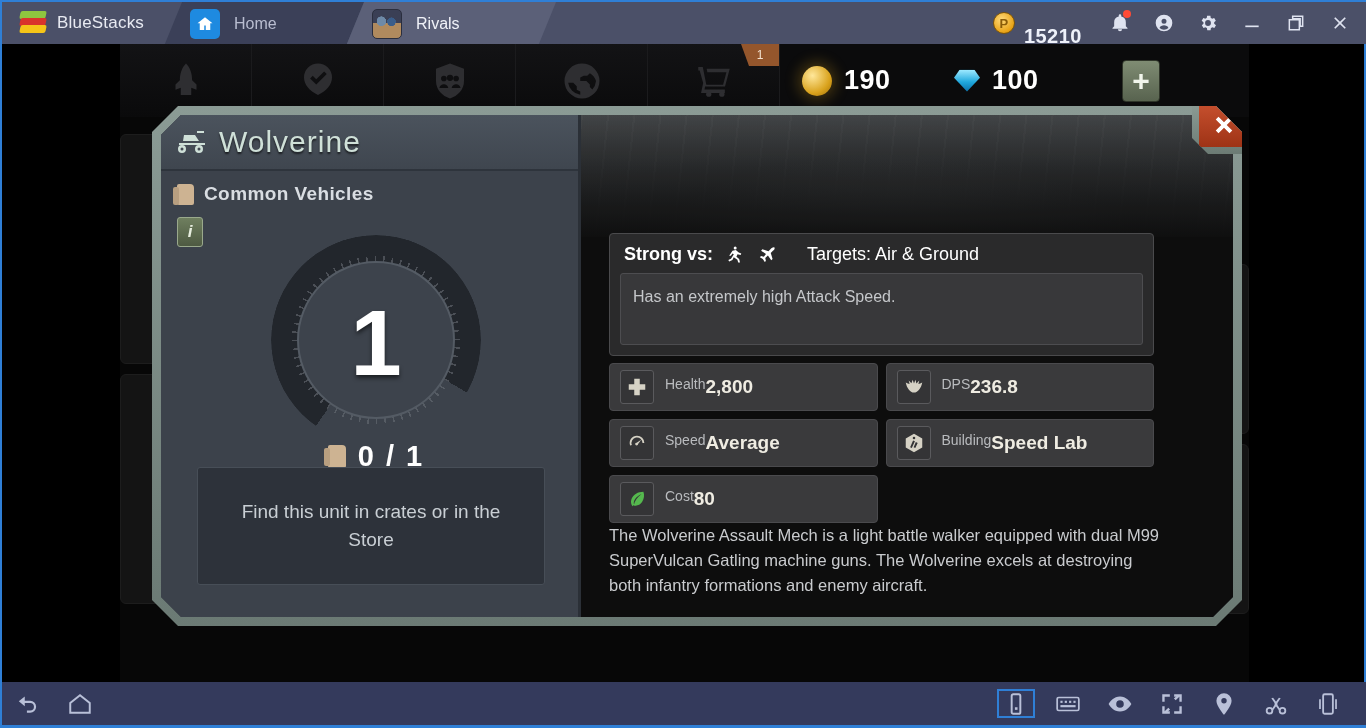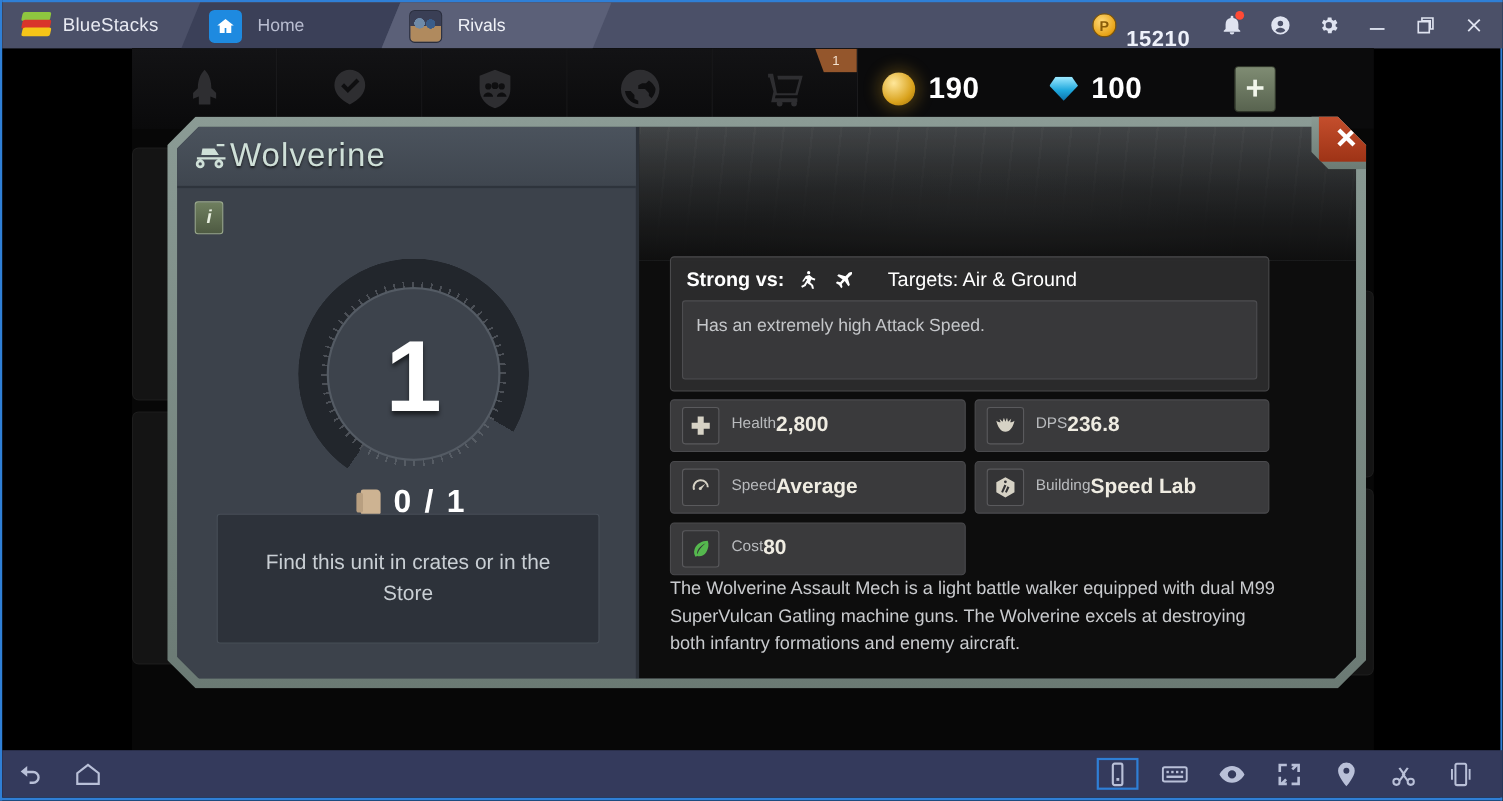--- a/index.html
+++ b/index.html
@@ -135,21 +135,21 @@
     clip-path: polygon(20px 0, calc(100% - 20px) 0, 100% 20px, 100% calc(100% - 20px),
                        calc(100% - 20px) 100%, 20px 100%, 0 calc(100% - 20px), 0 20px);
     display: flex; overflow: hidden;
   }
 
   
   #left-col { width: 420px; background: #3c424b; border-right: 3px solid #2b3037; position: relative; }
   #unit-title {
     height: 56px; background: linear-gradient(180deg,#4b535d,#3f464f);
     border-bottom: 2px solid #2e343c;
-    display: flex; align-items: center; padding: 0 16px;
+    display: flex; align-items: center; gap: 10px; padding: 0 16px;
   }
   #unit-title svg { width: 32px; height: 26px; fill: #cfe0d8; }
   #unit-title h1 {
     font-size: 30px; color: #cfe0d8; font-weight: normal; letter-spacing: 1px;
     text-shadow: 0 2px 2px rgba(0,0,0,.6);
   }
   .rarity-row { display: flex; align-items: center; gap: 10px; padding: 12px 16px 0 16px; }
   .card-ic { width: 17px; height: 21px; background: #cdb392; border-radius: 2px 4px 2px 2px; position: relative; }
   .card-ic::after { content:""; position:absolute; left:-4px; top:3px; width:6px; height:18px; background:#b89f80; border-radius:2px; }
   .rarity-row span { font-size: 19px; color: #d9dde2; font-weight: bold; letter-spacing: .4px; }
@@ -396,20 +396,24 @@
       <div id="dialog-inner">
 
         <div id="left-col">
           <div id="unit-title">
             <svg viewBox="0 0 32 26">
               <path d="M5 16a4 4 0 1 0 0 8 4 4 0 0 0 0-8zm0 2.5a1.5 1.5 0 1 1 0 3 1.5 1.5 0 0 1 0-3zm17-2.5a4 4 0 1 0 0 8 4 4 0 0 0 0-8zm0 2.5a1.5 1.5 0 1 1 0 3 1.5 1.5 0 0 1 0-3zM2 14h26v2H2zM7 6h11l4 6H6zM20 2h7v2h-7z"></path>
             </svg>
             <h1>Wolverine</h1>
           </div>
 
+          <div class="rarity-row">
+            <div class="card-ic"></div>
+            <span>Common Vehicles</span>
+          </div>
 
           <div id="info-btn">i</div>
 
           <div id="gauge">
             <div class="ring-outer"></div>
             <div class="ring-ticks"></div>
             <div class="ring-inner"></div>
             <div class="lvl-num">1</div>
           </div>
 

